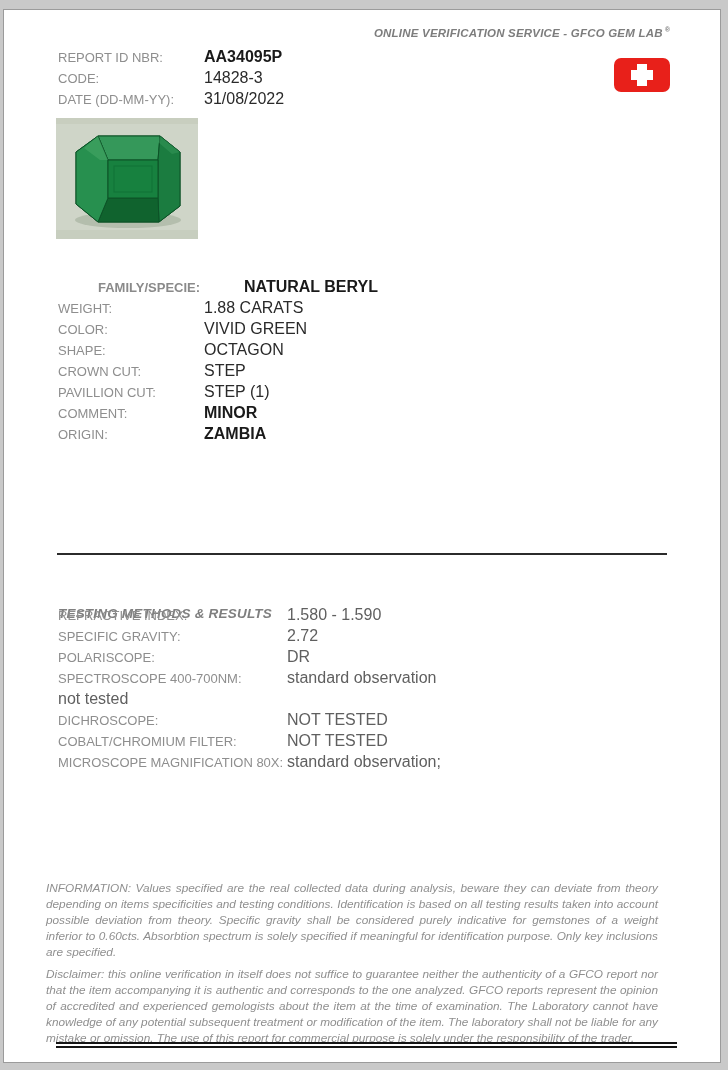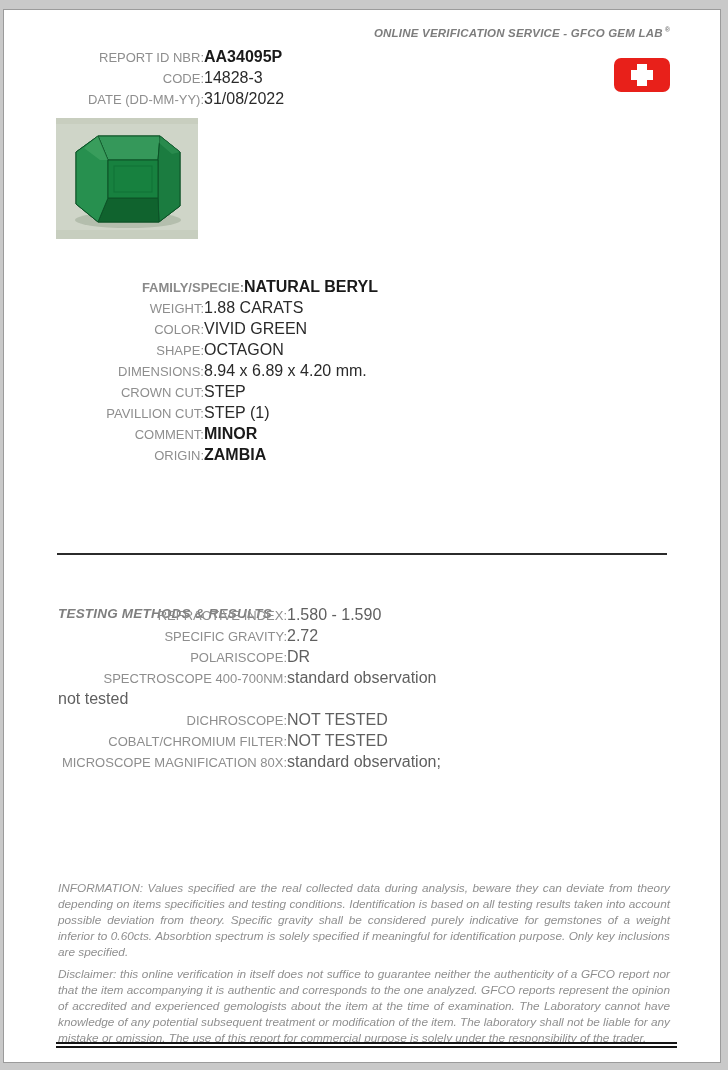--- a/index.html
+++ b/index.html
@@ -21,21 +21,21 @@
   }
   .service-header sup{font-size:7px;margin-left:2px;}
   
   .flag{
     position:absolute;left:610px;top:48px;width:56px;height:34px;
     background:#e8201a;border-radius:7px;
   }
   .flag .cross-v{position:absolute;left:50%;top:50%;width:10px;height:22px;margin:-11px 0 0 -5px;background:#ffffff;}
   .flag .cross-h{position:absolute;left:50%;top:50%;width:22px;height:10px;margin:-5px 0 0 -11px;background:#ffffff;}
   
-  .kvlist{position:absolute;left:54px;text-align:right;}
+  .kvlist{position:absolute;left:54px;}
   .kvrow{display:flex;align-items:baseline;height:21px;line-height:21px;white-space:nowrap;}
   .lbl{flex:0 0 146px;font-size:13px;color:#8e8e8e;}
   .lbl.b{font-weight:bold;color:#8a8a8a;padding-left:40px;}
   .val{font-size:16px;color:#2a2a2a;}
   .val.b{font-weight:bold;color:#1a1a1a;}
   .val.red{color:#c42126;font-weight:bold;}
   #id-block{top:36px;}
   #spec-block{top:266px;}
   #test-block{top:594px;}
   #test-block .lbl{flex:0 0 229px;}
@@ -43,21 +43,21 @@
   
   .photo{position:absolute;left:52px;top:108px;width:142px;height:121px;background:#cfd5c8;}
   
   .divider{position:absolute;left:53px;top:543px;width:610px;height:1.5px;background:#2b2b2b;}
   .section-title{
     position:absolute;left:54px;top:596px;
     font-size:13.5px;font-weight:bold;font-style:italic;color:#7f7f7f;letter-spacing:.2px;
   }
   
   .para{
-    position:absolute;left:54px;width:612px;
+    position:absolute;left:42px;width:612px;
     font-size:11.8px;font-style:italic;color:#8f8f8f;
     line-height:16.1px;text-align:justify;margin-top:14px;
   }
   #info-para{top:856px;}
   #disclaimer-para{top:942px;}
   
   .double-rule{
     position:absolute;left:52px;top:1032px;width:621px;height:2px;
     border-top:2px solid #151515;border-bottom:2px solid #151515;
   }
@@ -120,24 +120,20 @@
     </div>
     <div class="kvrow">
       <span class="lbl">COLOR:</span>
       <span class="val">VIVID GREEN</span>
     </div>
     <div class="kvrow">
       <span class="lbl">SHAPE:</span>
       <span class="val">OCTAGON</span>
     </div>
     <div class="kvrow">
-      <span class="lbl">DIMENSIONS:</span>
-      <span class="val">8.94 x 6.89 x 4.20 mm.</span>
-    </div>
-    <div class="kvrow">
       <span class="lbl">CROWN CUT:</span>
       <span class="val">STEP</span>
     </div>
     <div class="kvrow">
       <span class="lbl">PAVILLION CUT:</span>
       <span class="val">STEP (1)</span>
     </div>
     <div class="kvrow">
       <span class="lbl">COMMENT:</span>
       <span class="val b">MINOR</span>

